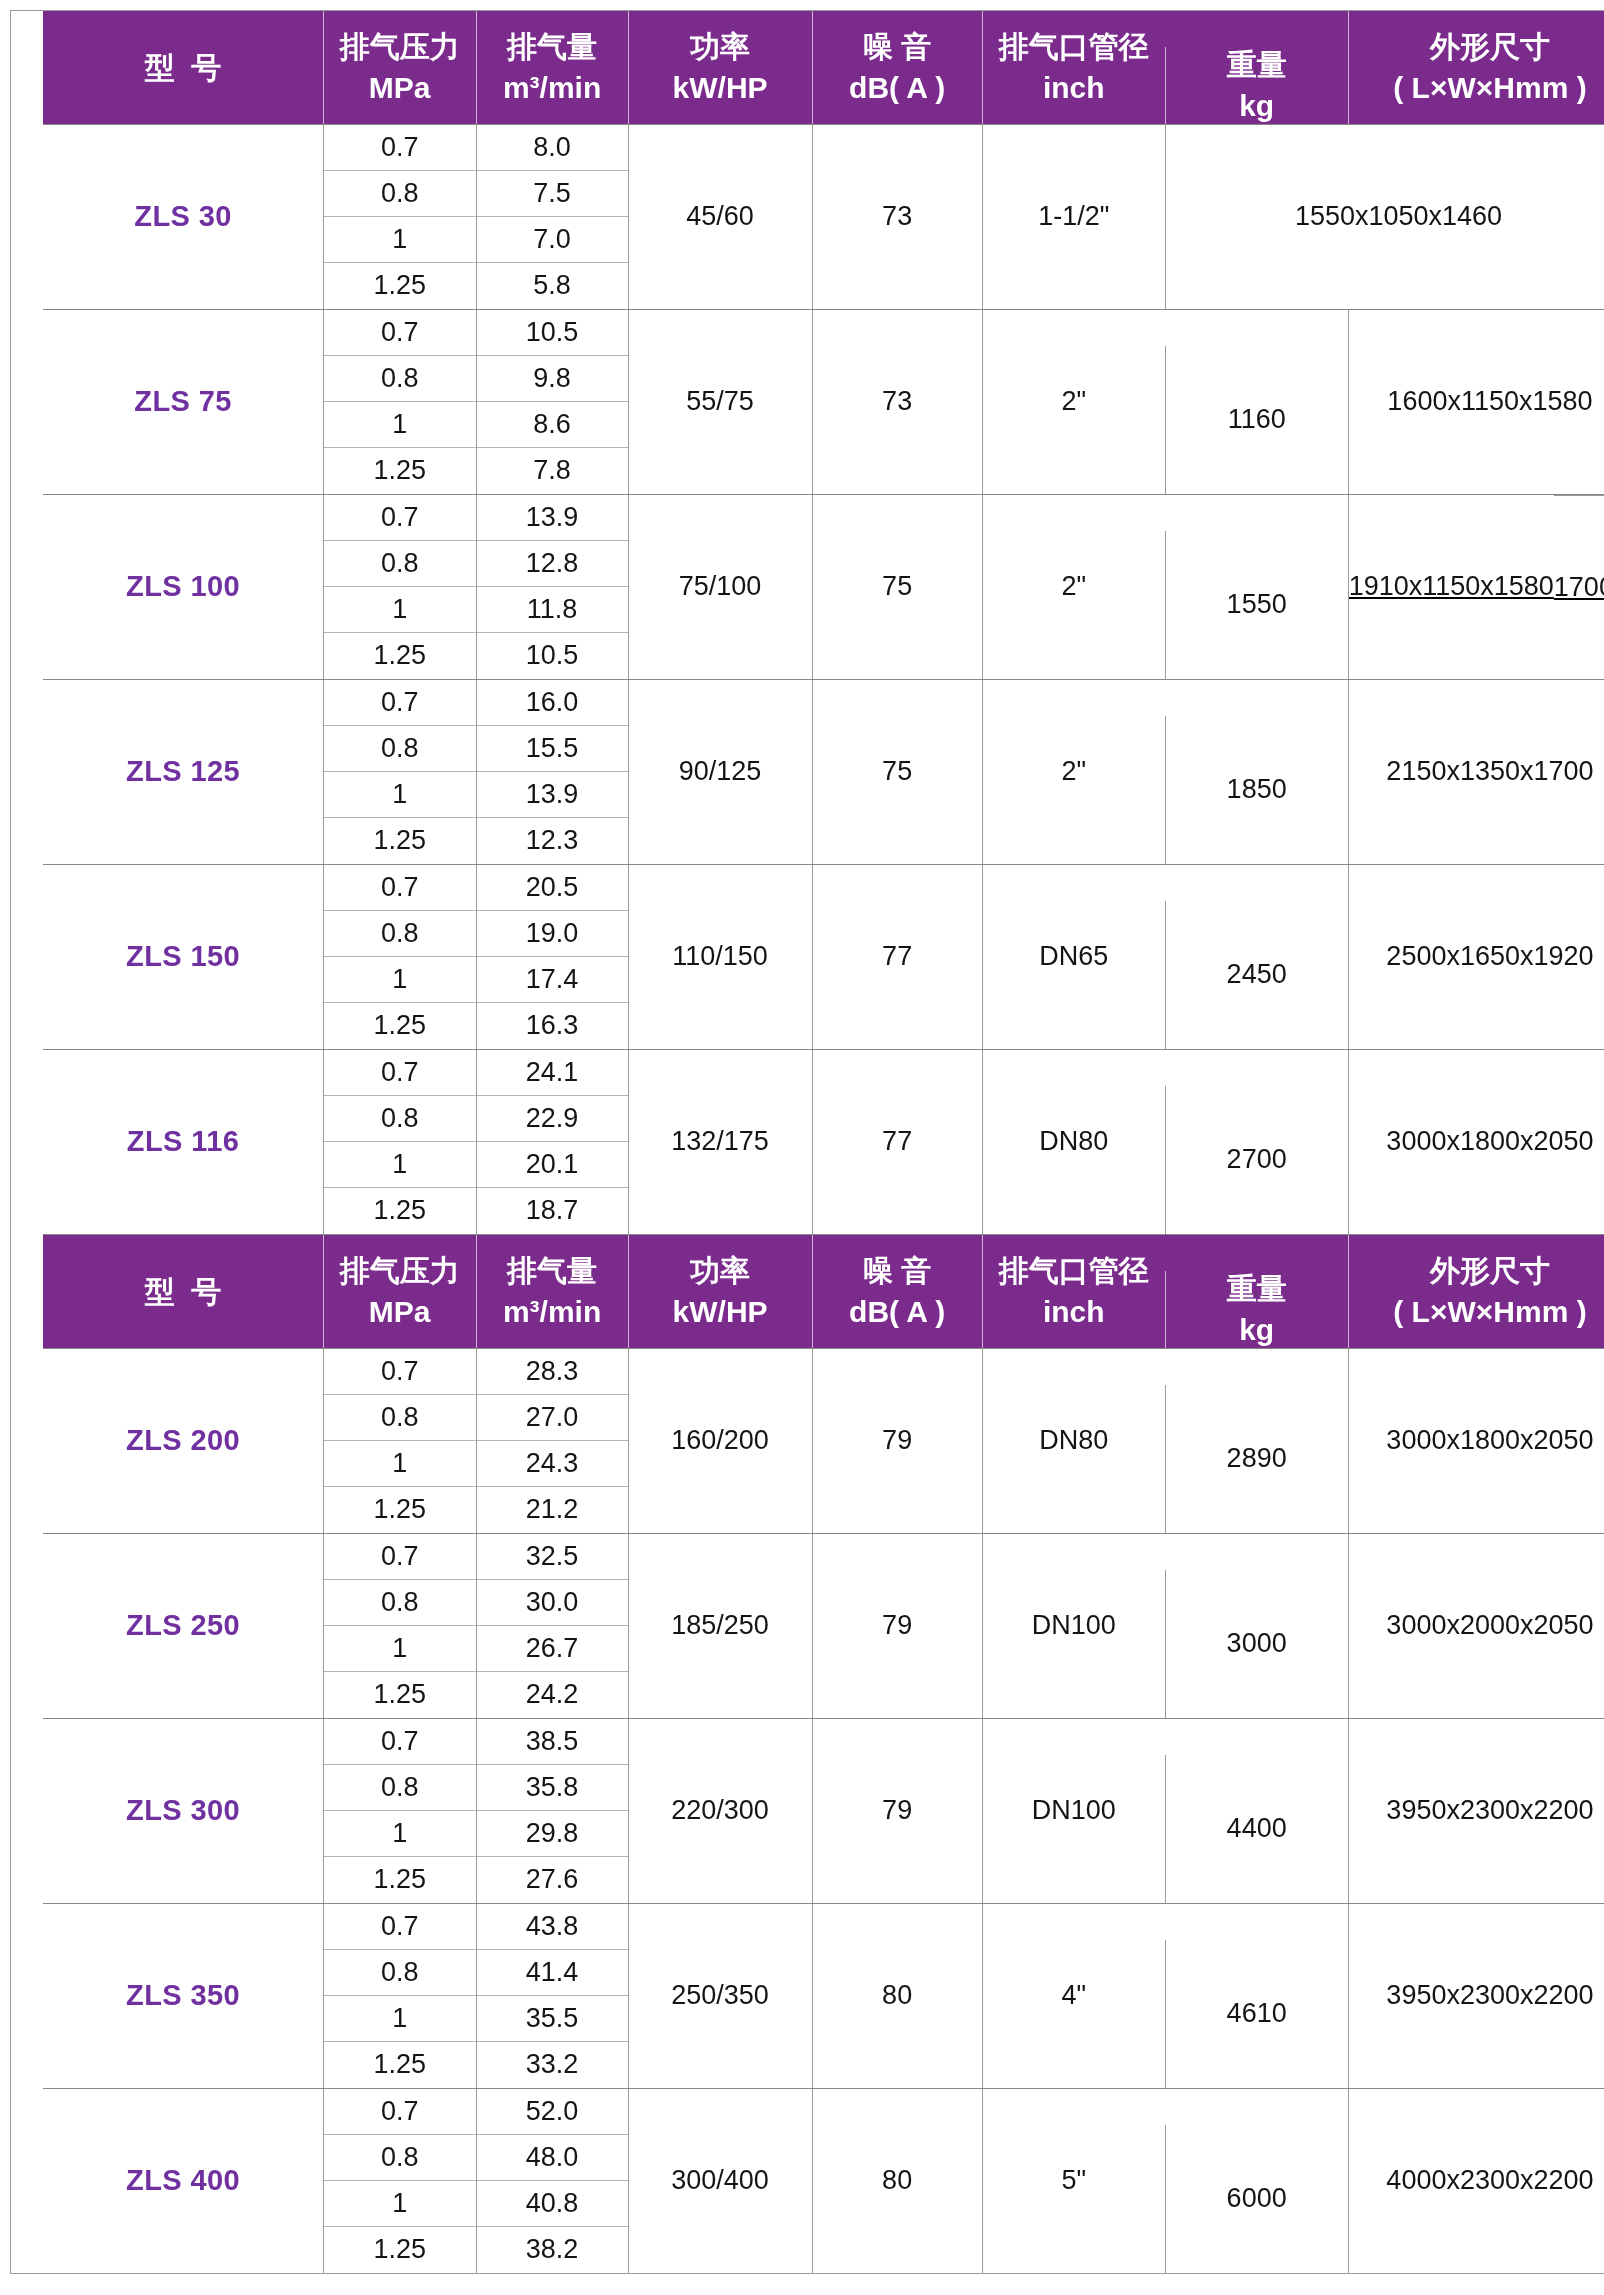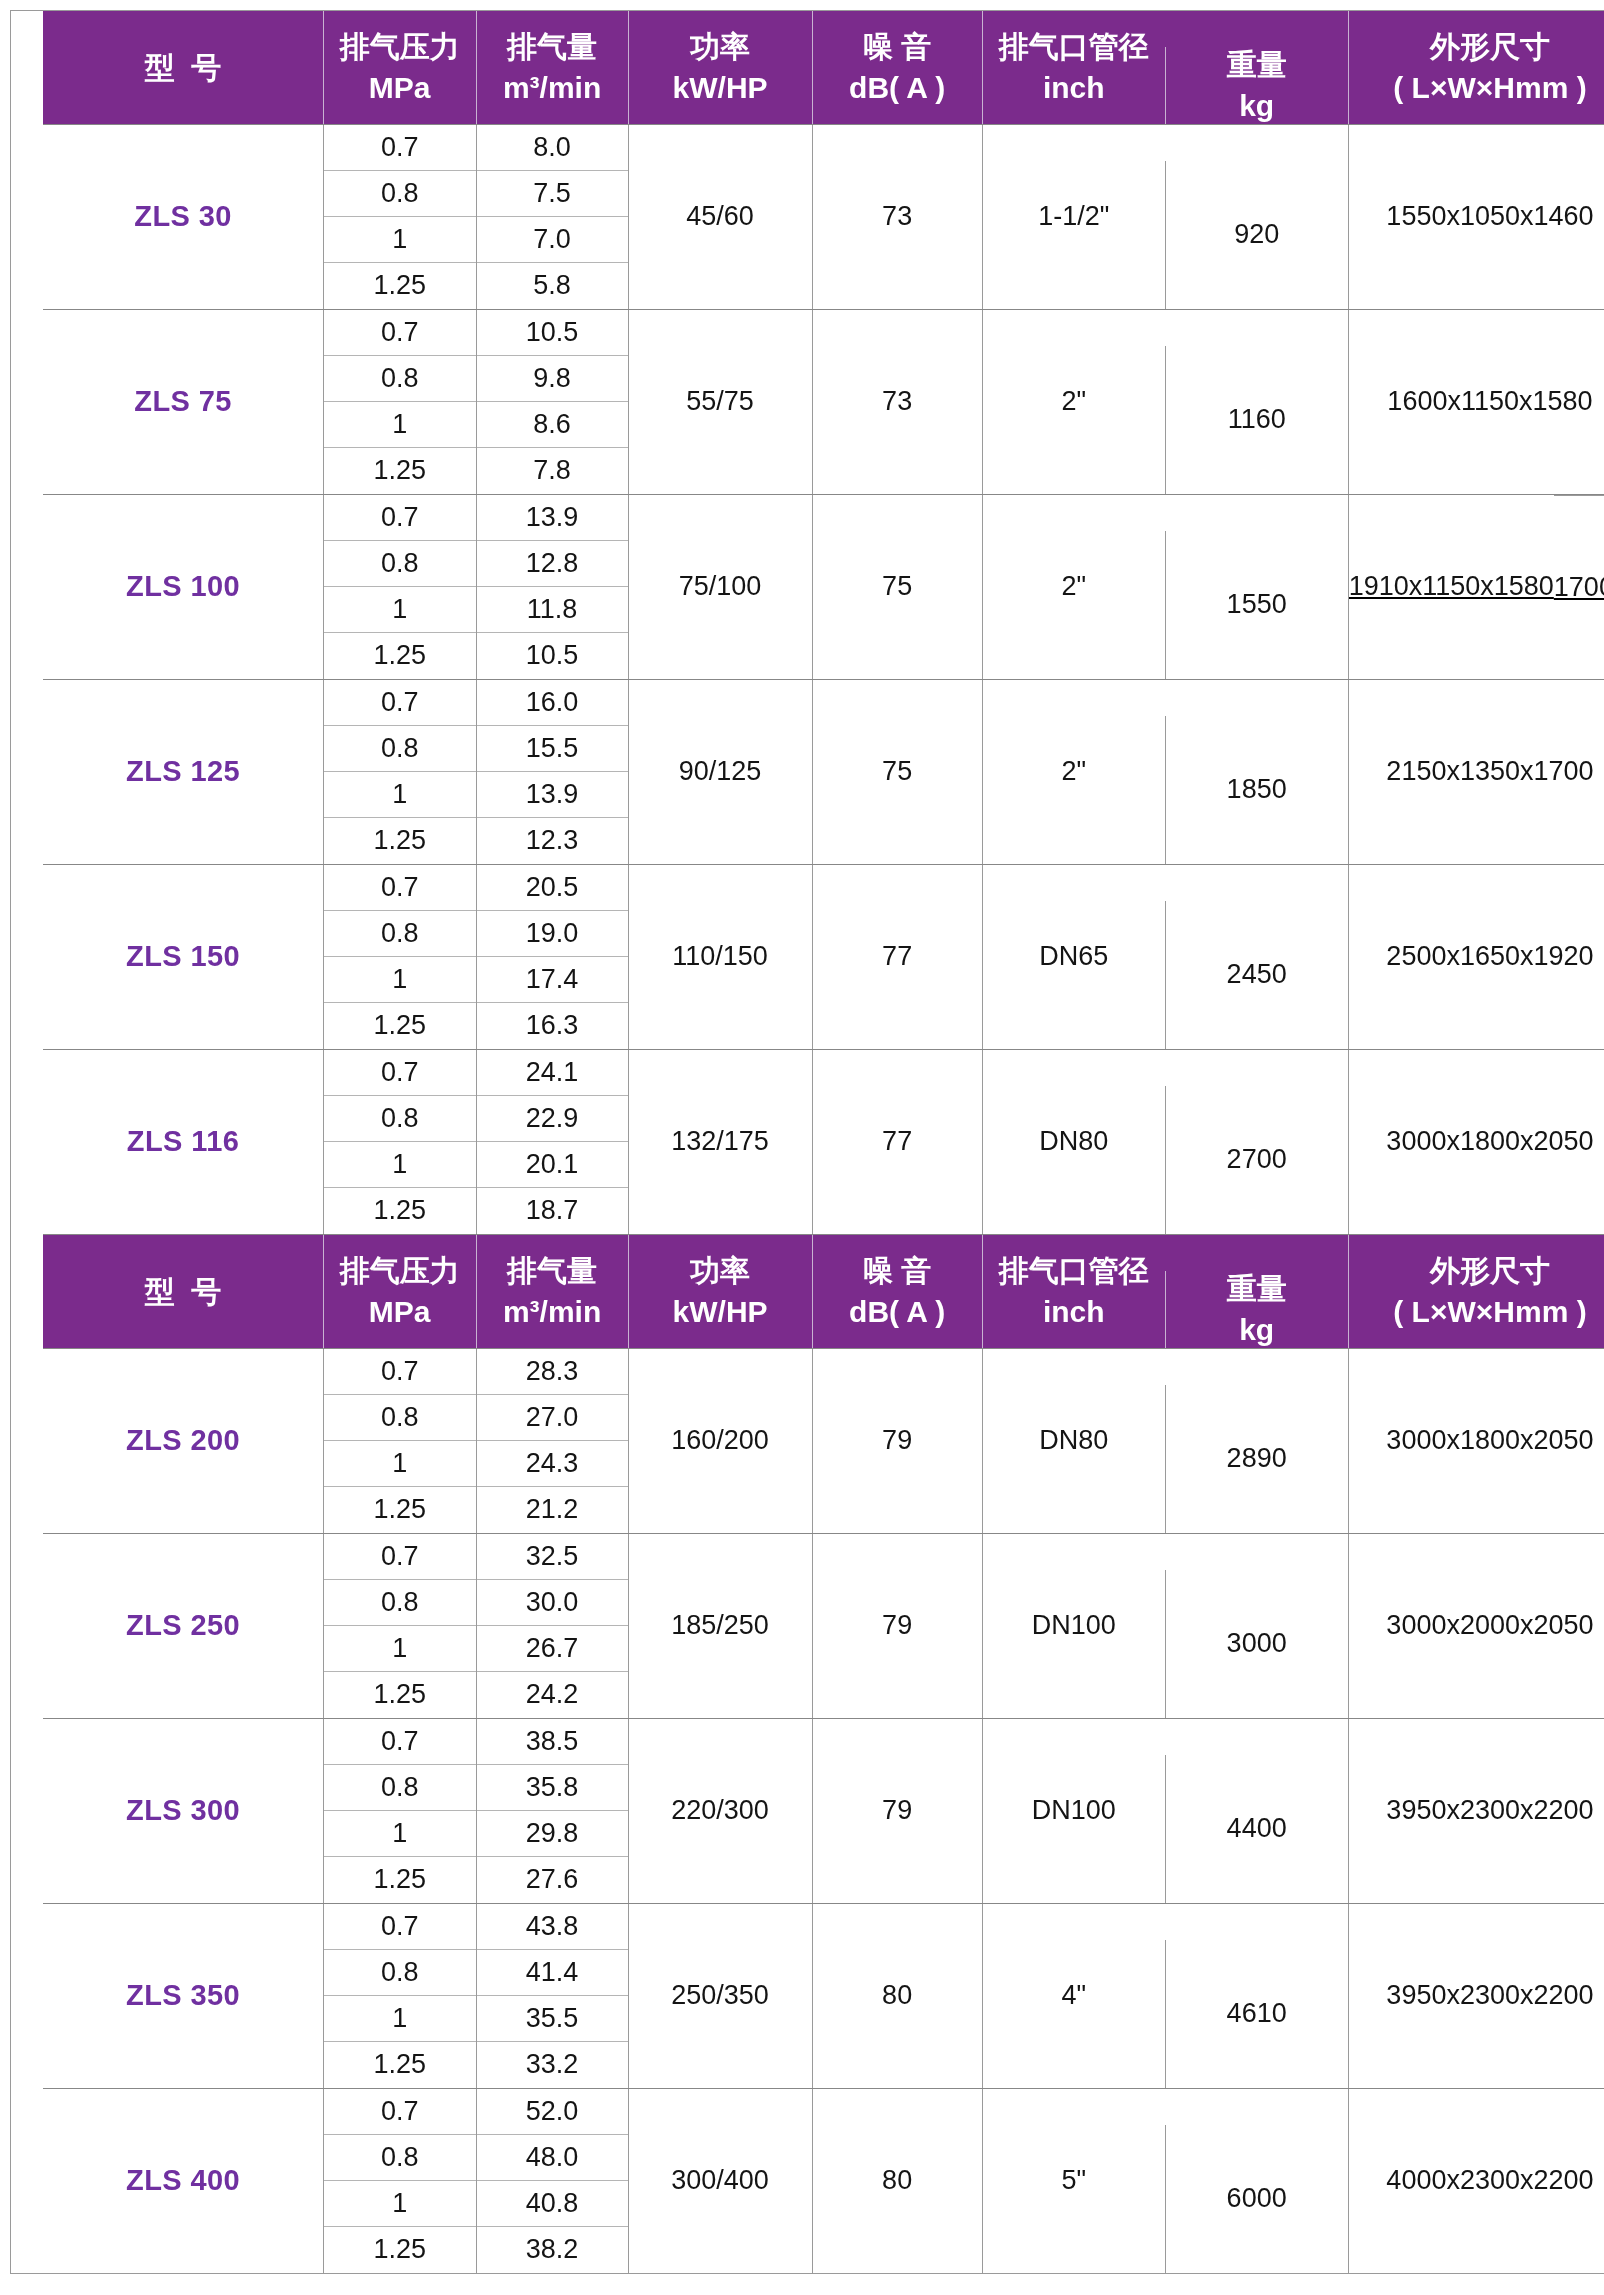--- a/index.html
+++ b/index.html
@@ -113,23 +113,20 @@
       </div>
       <div class="cell vcenter c-power">
         <div class="val">45/60</div>
       </div>
       <div class="cell vcenter c-noise">
         <div class="val">73</div>
       </div>
       <div class="cell vcenter c-pipe">
         <div class="val">1-1/2"</div>
       </div>
-      <div class="cell vcenter c-weight">
-        <div class="val">920</div>
-      </div>
       <div class="cell c-dims vcenter">
         <div class="val">1550x1050x1460</div>
       </div>
     </div>
     <div class="trow block">
       <div class="cell c-model vcenter">
         <div class="model-name">ZLS 75</div>
       </div>
       <div class="cell subcol c-press">
         <div class="subrow">0.7</div>

